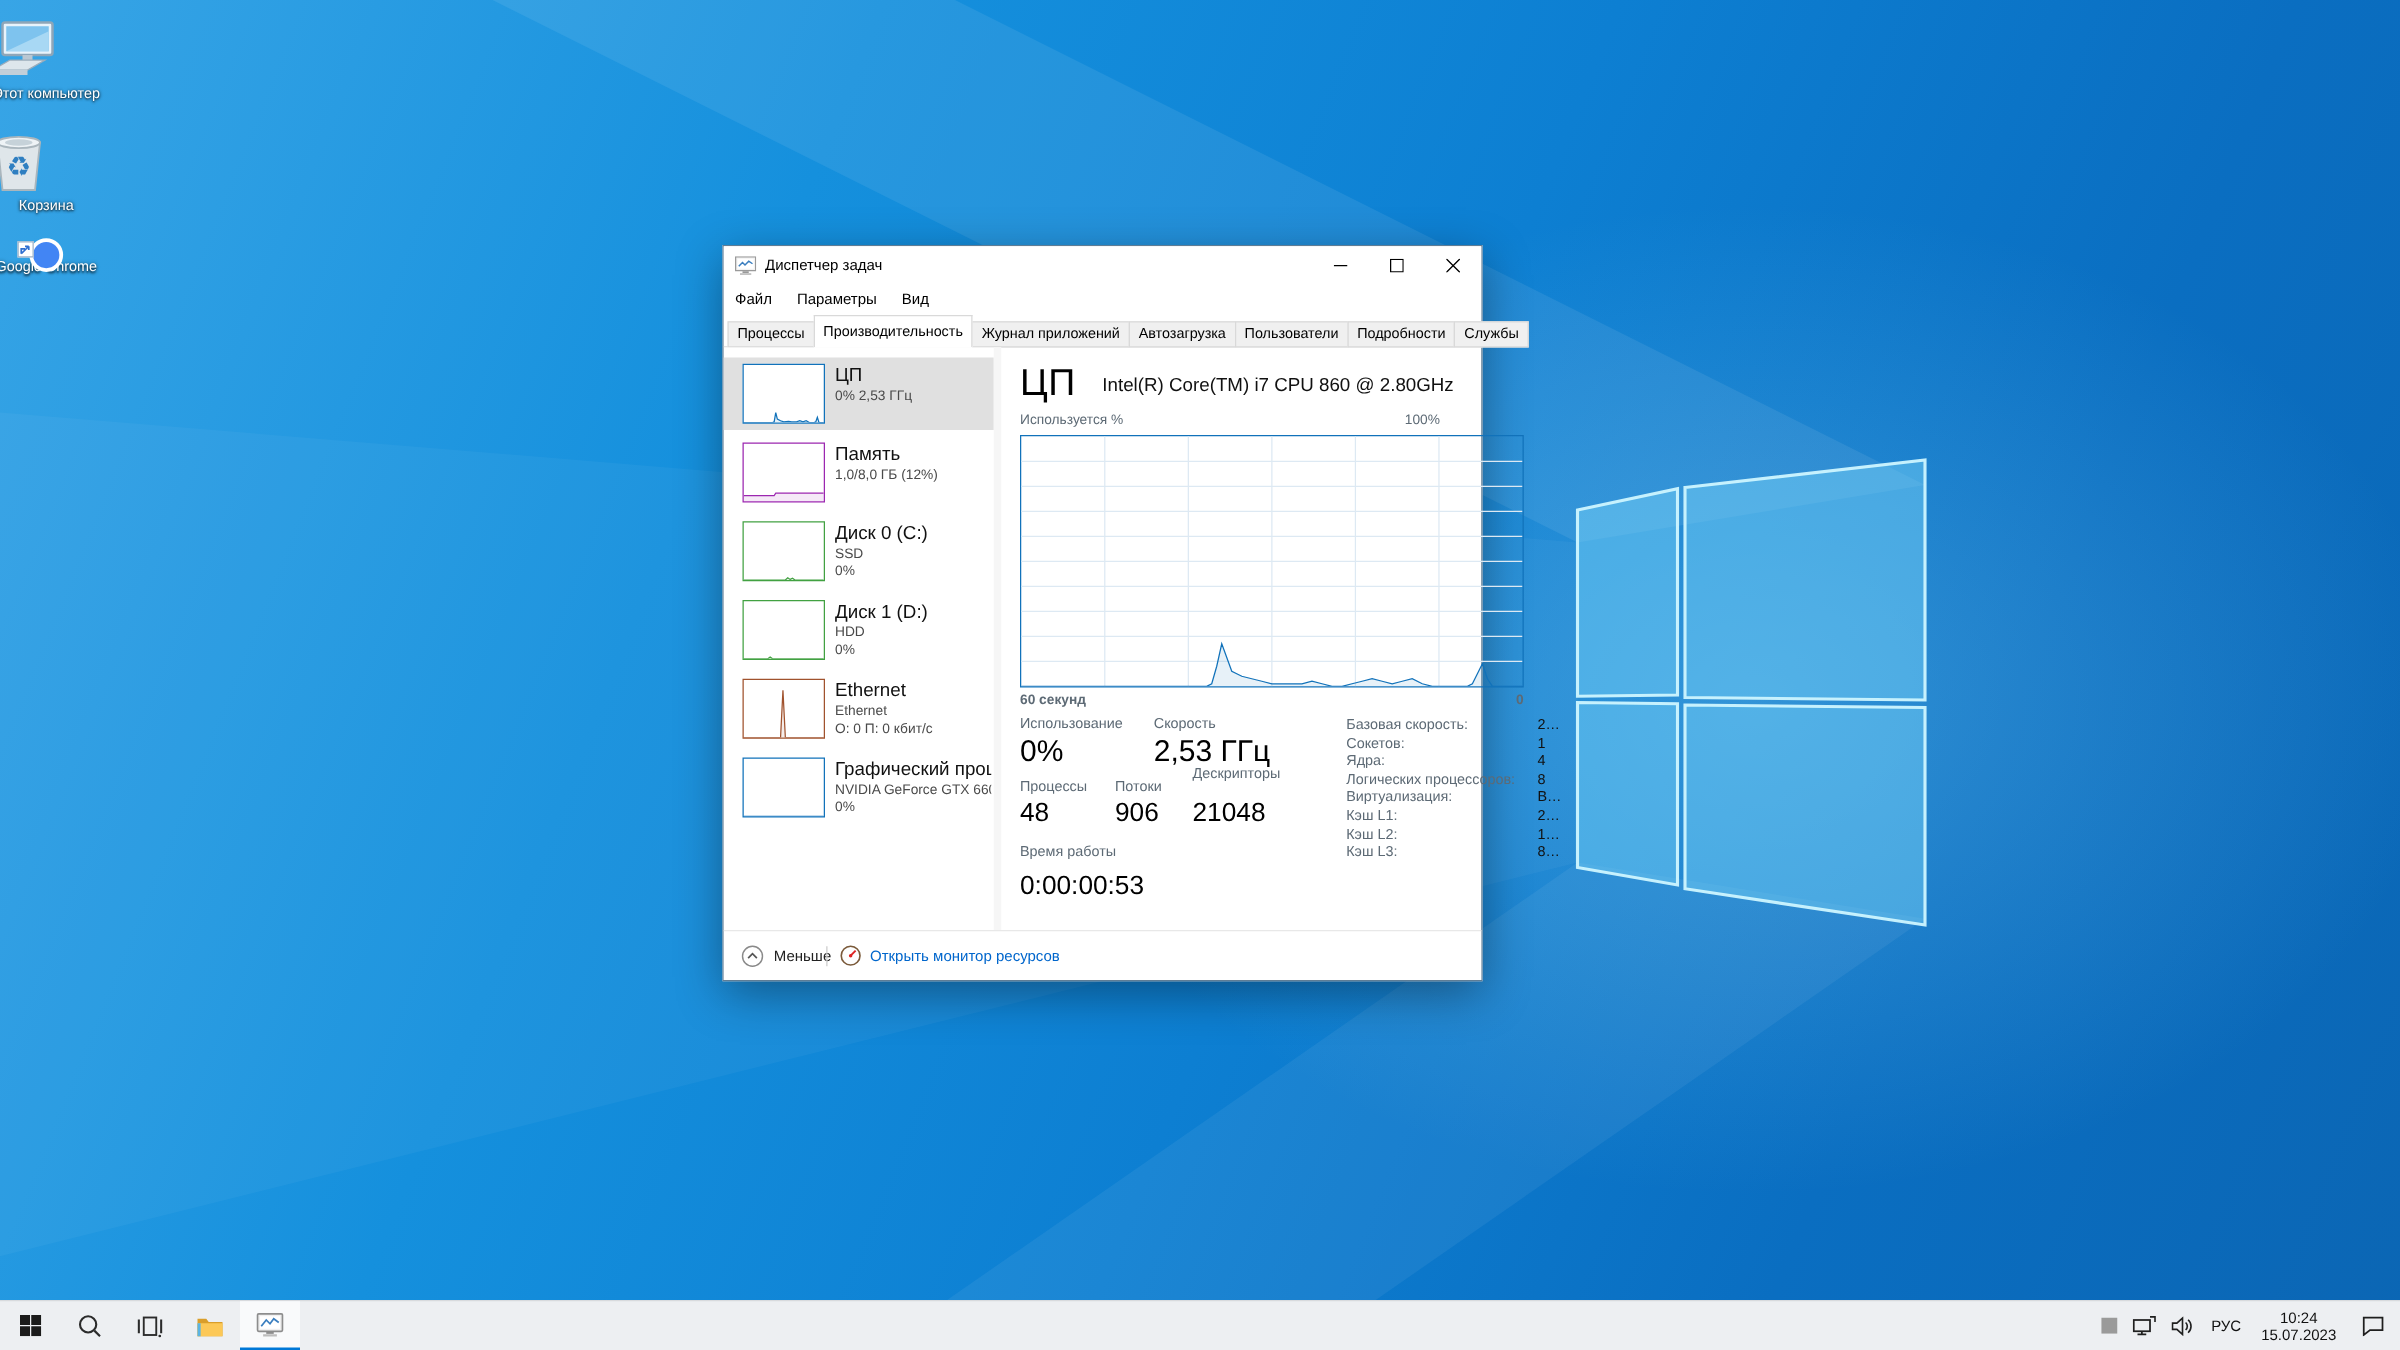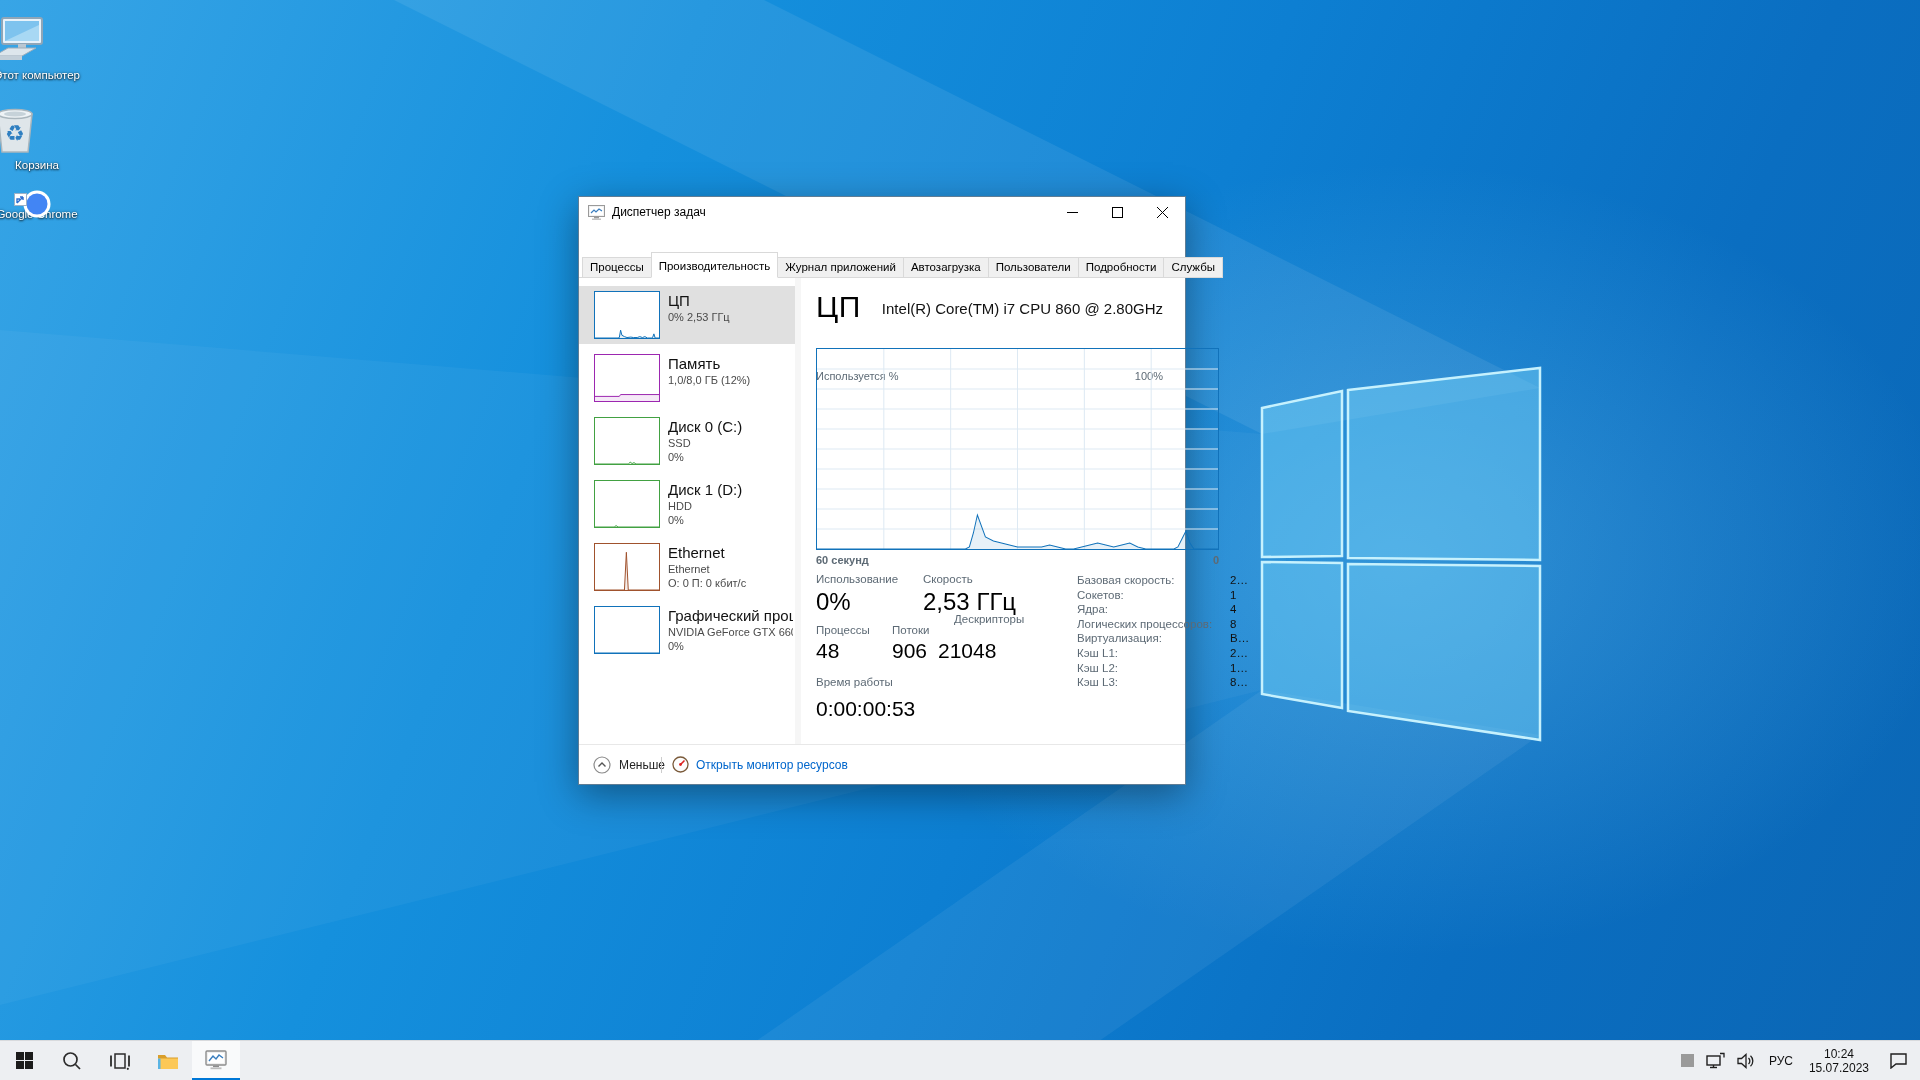--- a/index.html
+++ b/index.html
@@ -80,21 +80,21 @@
   .sb-thumb svg { position:absolute; inset:0; width:100%; height:100%; }
   .sb-txt { position:absolute; left:89px; top:5px; right:2px; overflow:hidden; }
   .sb-title { font-size:15px; color:#111; line-height:19px; white-space:nowrap; overflow:hidden; }
   .sb-sub { font-size:11px; color:#4a4a4a; line-height:14px; white-space:nowrap; overflow:hidden; }
   .sb-scroll { position:absolute; right:0px; top:0; width:6px; bottom:0; background:#f6f6f6; }
 
   
   .mainpanel { position:absolute; left:237px; top:81px; right:22px; bottom:40px; }
   .mp-title { position:absolute; left:0; top:12px; font-size:30px; color:#000; letter-spacing:0.5px; }
   .mp-subtitle { position:absolute; right:0; top:22px; font-size:15px; color:#111; }
-  .mp-toplabels { position:absolute; left:0; right:0; top:52px; height:15px; font-size:11px; color:#5d6a75;margin-top:40px; }
+  .mp-toplabels { position:absolute; left:0; right:11px; top:52px; height:15px; font-size:11px; color:#5d6a75; }
   .mp-toplabels .r { position:absolute; right:0; top:0; }
   .chart-box { position:absolute; left:0; top:70px; width:403px; height:202px; border:1px solid #1172ba; }
   .chart-box svg { position:absolute; inset:0; width:100%; height:100%; }
   .mp-botlabels { position:absolute; left:0; width:403px; top:276px; height:15px; font-size:11px; color:#5d6a75;font-weight:bold; }
   .mp-botlabels .r { position:absolute; right:0; top:0; }
 
   .stats-left { position:absolute; left:0; top:295px; width:230px; height:145px; }
   .sl-label { position:absolute; font-size:11.5px; color:#5d6a75; white-space:nowrap; }
   .sl-big { position:absolute; font-size:24px; color:#000; white-space:nowrap; }
   .sl-mid { position:absolute; font-size:21px; color:#000; white-space:nowrap; }
@@ -206,20 +206,25 @@
             </svg>
         </div>
         <div class="win-btn">
           <svg width="11" height="11" viewBox="0 0 11 11">
               <path d="M0 0 L11 11 M11 0 L0 11" stroke="#000" stroke-width="1"></path>
             </svg>
         </div>
       </div>
     </div>
 
+    <div class="menubar">
+      <span class="menu-item">Файл</span>
+      <span class="menu-item">Параметры</span>
+      <span class="menu-item">Вид</span>
+    </div>
 
     <div class="tabstrip">
       <div class="tabs">
         <div class="tab">Процессы</div>
         <div class="tab active">Производительность</div>
         <div class="tab">Журнал приложений</div>
         <div class="tab">Автозагрузка</div>
         <div class="tab">Пользователи</div>
         <div class="tab">Подробности</div>
         <div class="tab">Службы</div>
@@ -352,21 +357,21 @@
         <span class="sl-label" style="left:0; top:0;">Использование</span>
         <span class="sl-label" style="left:107px; top:0;">Скорость</span>
         <span class="sl-big" style="left:0; top:15px;">0%</span>
         <span class="sl-big" style="left:107px; top:15px;">2,53 ГГц</span>
 
         <span class="sl-label" style="left:0; top:51px;">Процессы</span>
         <span class="sl-label" style="left:76px; top:51px;">Потоки</span>
         <span class="sl-label" style="left:138px; top:40px;">Дескрипторы</span>
         <span class="sl-mid" style="left:0; top:66px;">48</span>
         <span class="sl-mid" style="left:76px; top:66px;">906</span>
-        <span class="sl-mid" style="left:122px; top:66px;">21048</span>
+        <span class="sl-mid" style="left:138px; top:66px;">21048</span>
 
         <span class="sl-label" style="left:0; top:103px;">Время работы</span>
         <span class="sl-mid" style="left:0; top:124px;">0:00:00:53</span>
       </div>
 
       <div class="stats-right">
         <div class="sr-row">
             <span class="sr-label">Базовая скорость:</span>
             <span class="sr-value">2…</span>
           </div>

